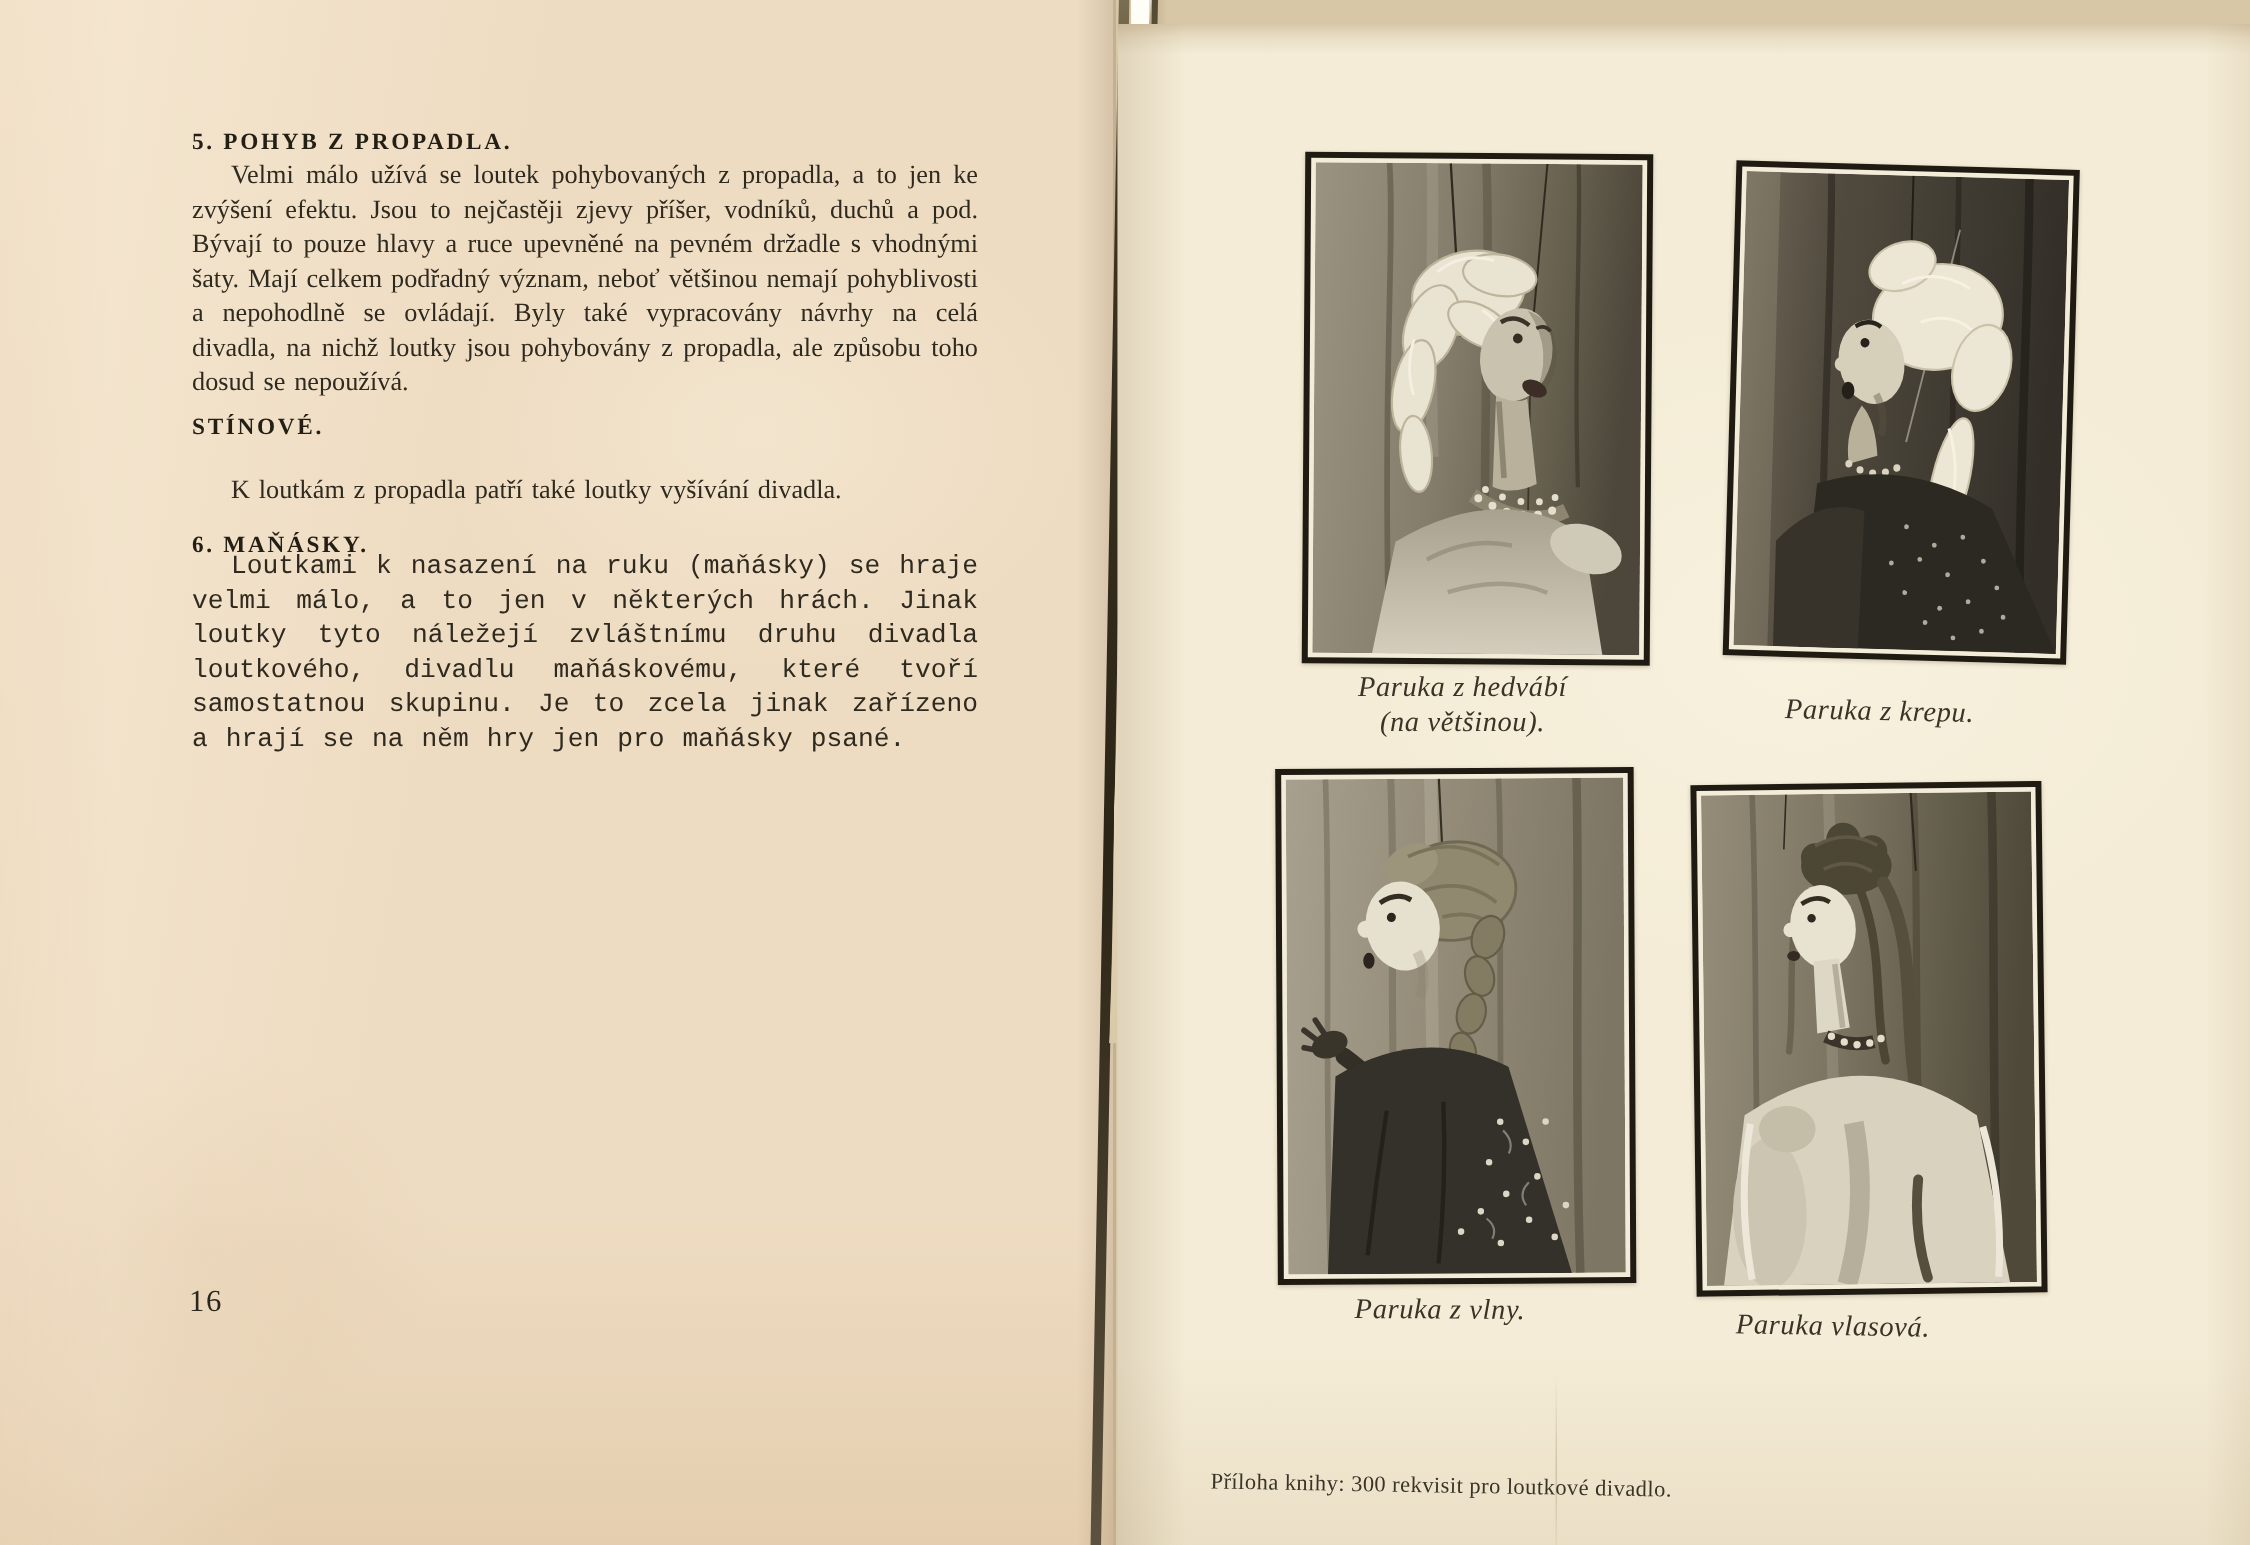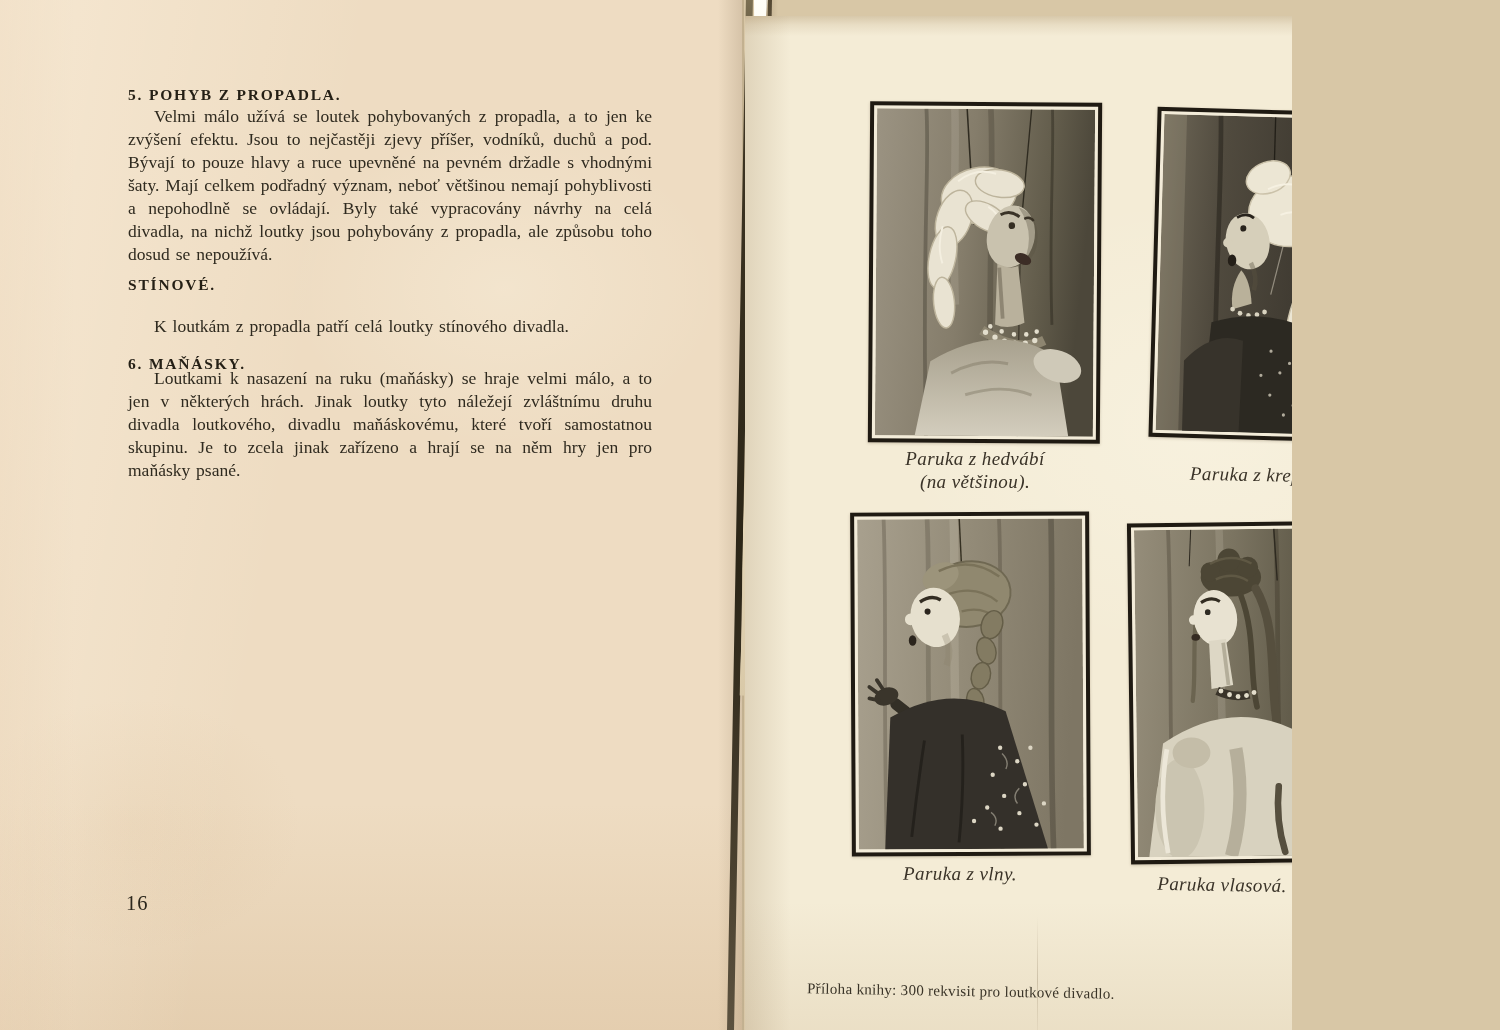--- a/index.html
+++ b/index.html
@@ -1,17 +1,17 @@
 <!DOCTYPE html>
 <html style="--paper-left: #eedcc2; --paper-right: #f4ecd6; --ink: #2f2a1f; --frame: #1f1a12; --caption-ink: #3a3328;"><head>
 <meta charset="utf-8">
 <style>
   html,body{margin:0;padding:0;background:#d8c7a6;}
   .scan{
-    position:relative; width:1292px; height:1030px; overflow:hidden;
+    position:relative; width:1500px; height:1030px; overflow:hidden;
     font-family:"Liberation Serif","DejaVu Serif",serif;
   }
   
   .page-left{
     position:absolute; left:0; top:0; width:742px; height:1030px;
     background-color:var(--paper-left,#eedcc2);
     background-image:
       linear-gradient(100deg, rgba(255,245,228,.45), rgba(0,0,0,0) 40%),
       linear-gradient(to right, rgba(214,180,140,.25), rgba(0,0,0,0) 10%),
       linear-gradient(to bottom, rgba(0,0,0,0) 78%, rgba(190,150,100,.20)),
@@ -22,22 +22,22 @@
   .sec-head{
     position:absolute; margin:0; font-size:15.5px; font-weight:bold;
     letter-spacing:1.8px; color:#241f15; white-space:nowrap;
   }
   .h1{top:86px;} .h2{top:276px;} .h3{top:355px;}
   .body-par{
     position:absolute; margin:0; width:524px;
     font-size:17.5px; line-height:23px; text-align:justify;
     text-indent:26px; word-spacing:1.5px; color:var(--ink,#2f2a1f);
   }
-  .p1{top:105px;} .p2{top:315px;} .p3{top:367px;}
-  .page-number{position:absolute; left:126px; top:892px; font-size:20.5px; color:#2c271d; letter-spacing:1px;}
+  .p1{top:105px;} .p2{top:315px;} .p3{top:367px;font-family:Liberation Mono, monospace;}
+  .page-number{position:absolute; left:126px; top:857px; font-size:20.5px; color:#2c271d; letter-spacing:1px;}
 
   
   .gutter{position:absolute; left:718px; top:0; width:60px; height:1030px; pointer-events:none;}
   .gut-shade-l{position:absolute; left:0; top:0; width:26px; height:100%;
     background:linear-gradient(to right, rgba(0,0,0,0), rgba(92,70,40,.18));}
   .gut-dark{position:absolute; left:28px; top:-5px; width:7px; height:1045px;
     background:linear-gradient(to bottom,#7d7154,#3d3422 12%,#2b2517 55%,#4c4230 85%,#5d5340);
     transform:rotate(1.05deg); transform-origin:top center; border-radius:3px;}
   .gut-torn{position:absolute; left:36px; top:-4px; width:14px; height:700px;
     background:linear-gradient(to bottom,#fffef8 0%,#f7f0dd 30%,#e7dabd 70%,#d9c9a8 100%);
@@ -94,21 +94,21 @@
 </head>
 <body>
 
 <div class="scan">
 
   <div class="page-left">
     <div class="textcol">
       <h2 class="sec-head h1">5. POHYB Z PROPADLA.</h2>
       <p class="body-par p1">Velmi málo užívá se loutek pohybovaných z propadla, a to jen ke zvýšení efektu. Jsou to nejčastěji zjevy příšer, vod­níků, duchů a pod. Bývají to pouze hlavy a ruce upevněné na pevném držadle s vhodnými šaty. Mají celkem podřadný vý­znam, neboť většinou nemají pohyblivosti a nepohodlně se ovládají. Byly také vypracovány návrhy na celá divadla, na nichž loutky jsou pohybovány z propadla, ale způsobu toho dosud se nepoužívá.</p>
       <h2 class="sec-head h2">STÍNOVÉ.</h2>
-      <p class="body-par p2">K loutkám z propadla patří celá loutky stínového divadla.</p>
+      <p class="body-par p2">K loutkám z propadla patří také loutky vyšívání divadla.</p>
       <h2 class="sec-head h3">6. MAŇÁSKY.</h2>
       <p class="body-par p3">Loutkami k nasazení na ruku (maňásky) se hraje velmi málo, a to jen v některých hrách. Jinak loutky tyto náležejí zvláštnímu druhu divadla loutkového, divadlu maňáskovému, které tvoří samostatnou skupinu. Je to zcela jinak zařízeno a hrají se na něm hry jen pro maňásky psané.</p>
     </div>
     <div class="page-number">16</div>
   </div>
 
   <div class="gutter">
     <div class="gut-shade-l"></div>
     <div class="gut-dark"></div>
     <div class="gut-torn"></div>

